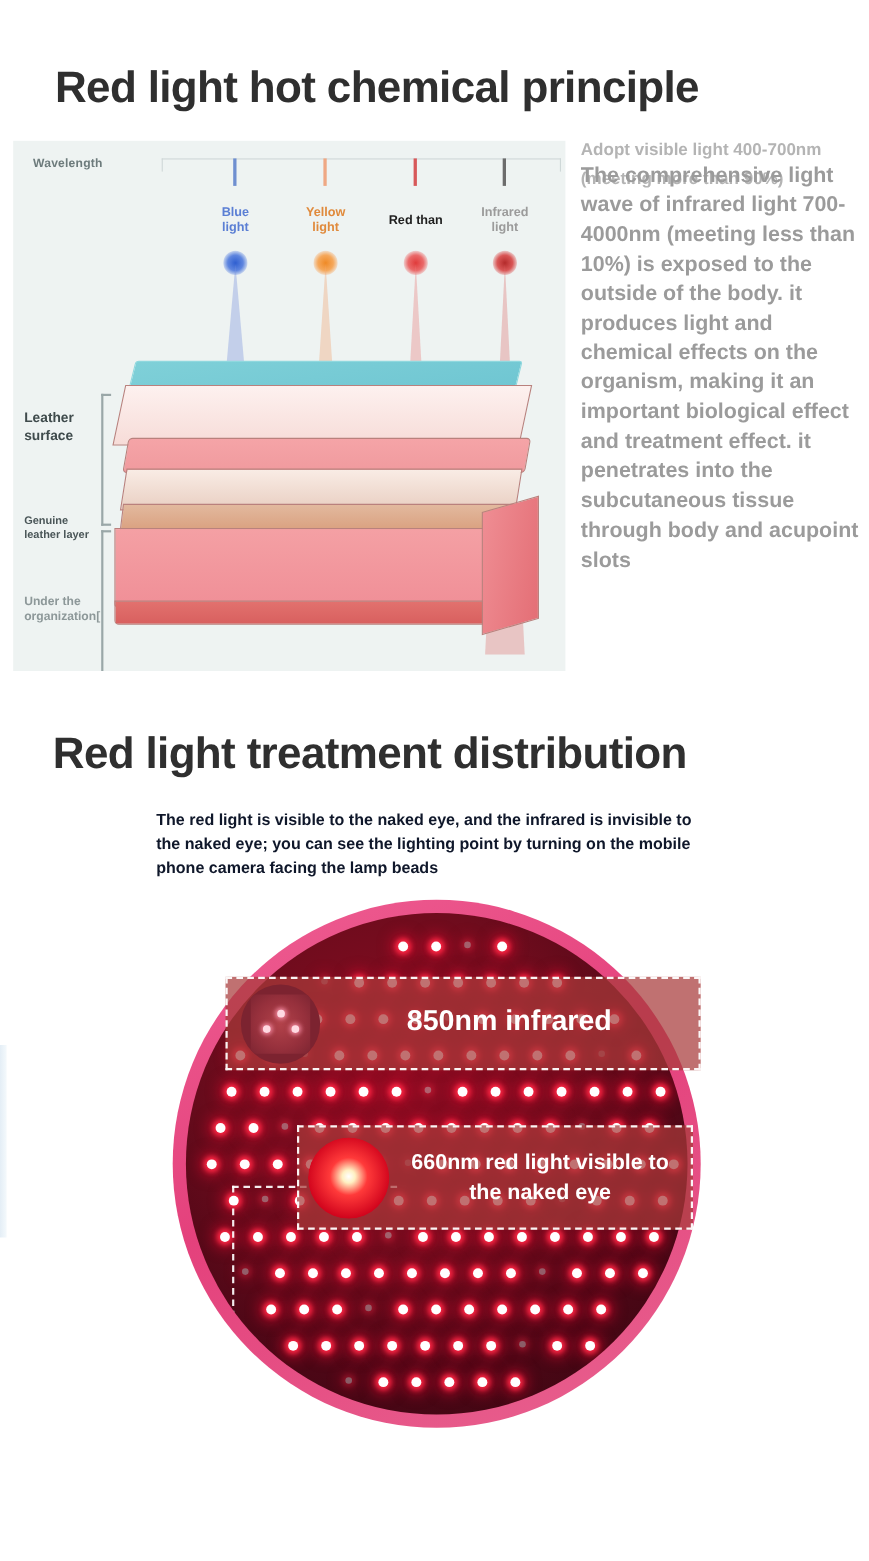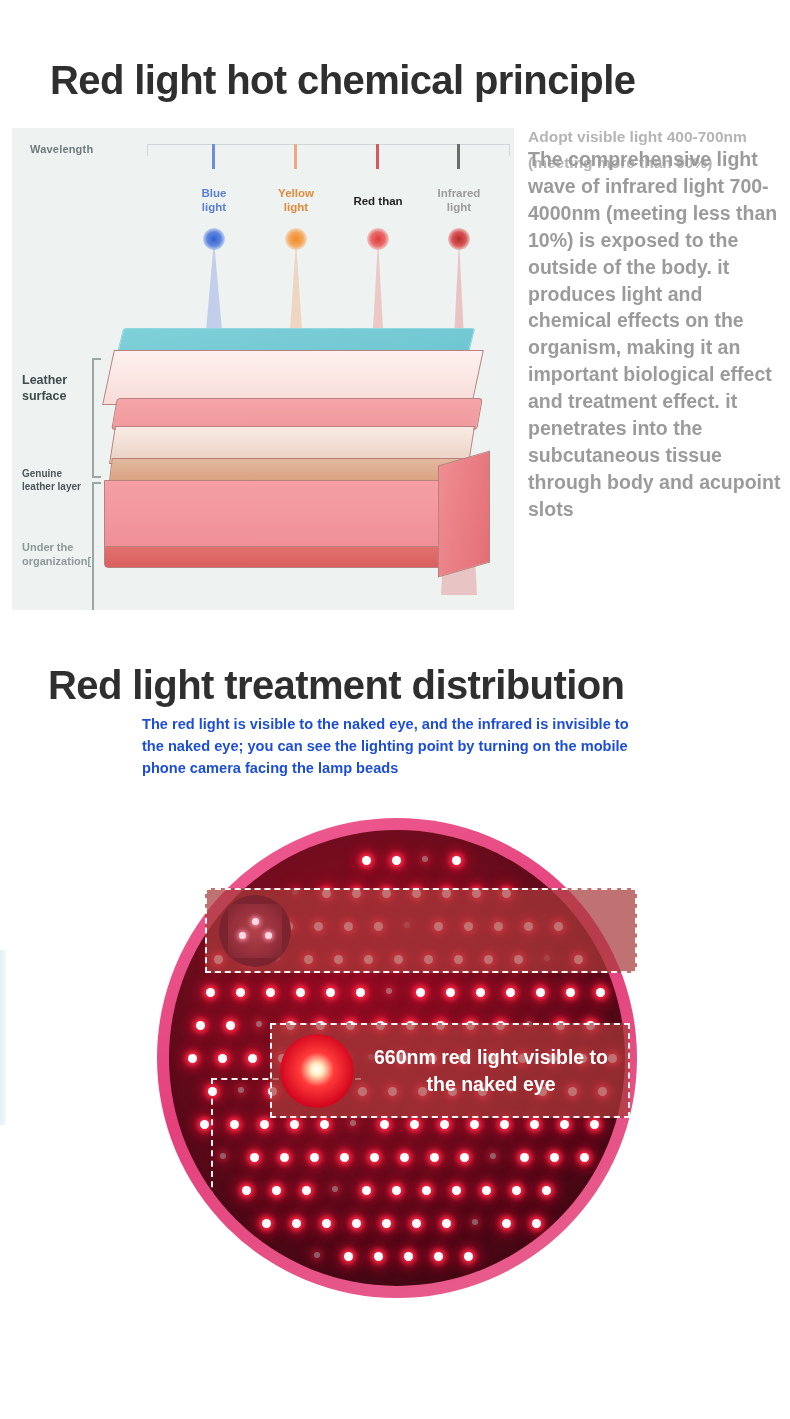--- a/index.html
+++ b/index.html
@@ -76,22 +76,22 @@
     font-size:19.5px; line-height:1.38; color:#9b9b9b; font-weight:700;
   }
 
   
   .sec2-title {
     position:absolute; left:48px; top:663px;
     font-size:40px; font-weight:700; color:#2f2f2f;
     letter-spacing:-0.6px; white-space:nowrap;
   }
   .sec2-sub {
-    position:absolute; left:142px; top:713px; width:510px;
-    font-size:14.6px; font-weight:700; color:#1d4ed8; line-height:1.52;
+    position:absolute; left:142px; top:735px; width:510px;
+    font-size:14.6px; font-weight:700; color:#0f172a; line-height:1.52;
   }
 
   .panel-wrap { position:absolute; left:157px; top:818px; width:480px; height:480px; }
   .panel-ring {
     position:absolute; inset:0; border-radius:50%;
     background:#e8467f;
     background:linear-gradient(155deg,#ef5f93 0%,#e4417c 45%,#e8628f 100%);
   }
   .panel-inner {
     position:absolute; left:12px; top:12px; right:12px; bottom:12px;
@@ -372,20 +372,21 @@
 
     <div class="callout" style="left:48px;top:70px;width:432px;height:85px;">
       <div class="callout-thumb" style="width:72px;height:72px;margin-left:12px;background:#7c2330;">
         <div class="ir-chip">
           <div class="ir-dot" style="left:24px;top:14px;"></div>
           <div class="ir-dot" style="left:11px;top:28px;"></div>
           <div class="ir-dot" style="left:37px;top:28px;"></div>
         </div>
       </div>
       <div class="callout-txt">
+        <div class="c-head" style="font-size:26px;margin-bottom:7px;">850nm infrared</div>
       </div>
     </div>
 
     <div class="callout" style="left:113px;top:205px;width:360px;height:95px;">
       <div class="callout-thumb" style="width:74px;height:74px;margin-left:8px;">
         <div class="red-chip"></div>
       </div>
       <div class="callout-txt">
         <div class="c-head" style="font-size:19.5px;line-height:1.35;padding:0 14px;">660nm red light visible to the naked eye</div>
       </div>

